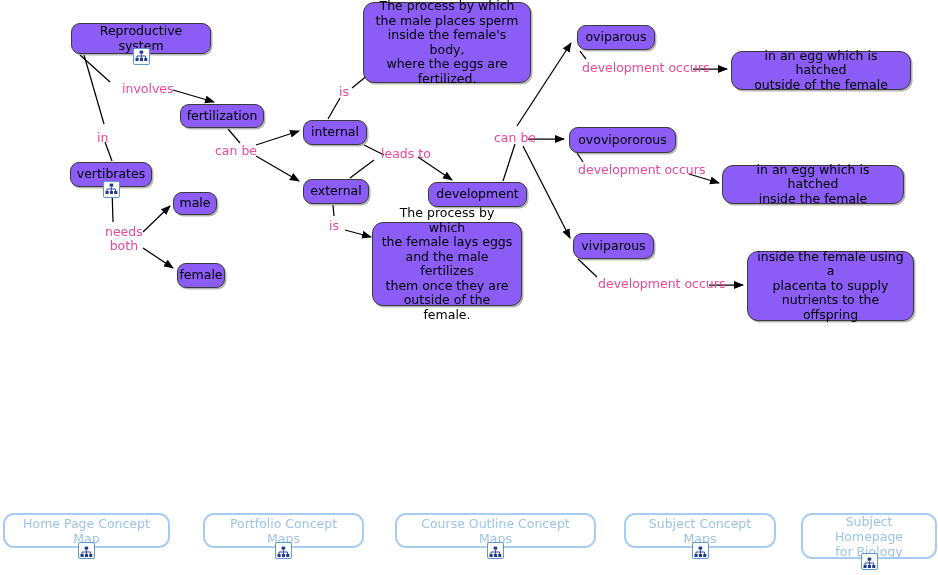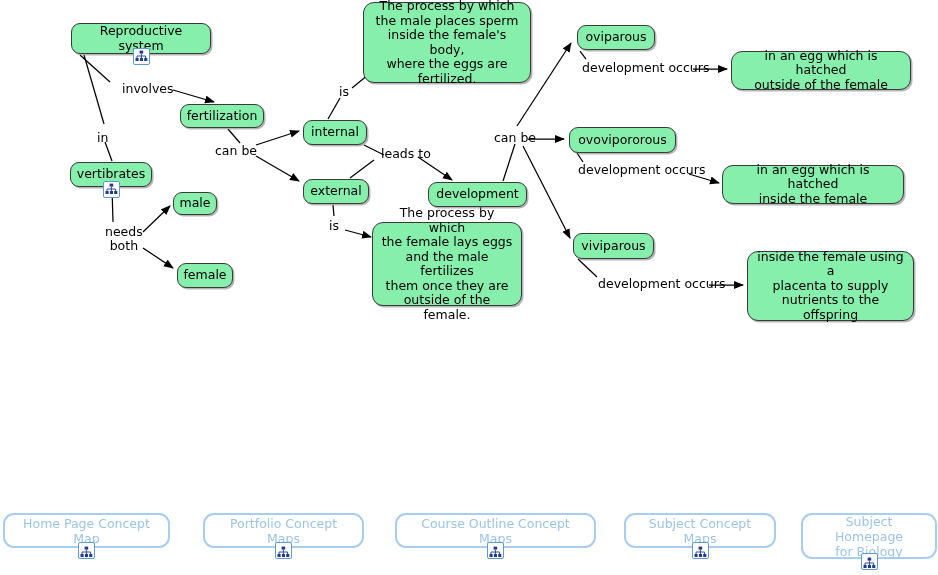--- a/index.html
+++ b/index.html
@@ -18,42 +18,42 @@
   #edges {
     position: absolute;
     left: 0; top: 0;
     width: 938px;
     height: 575px;
     pointer-events: none;
   }
   .node {
     position: absolute;
     box-sizing: border-box;
-    background: #86efac;
+    background: #8b5cf6;
     border: 1.3px solid #3a3a3a;
     border-radius: 9px;
     color: #000000;
     font-size: 12.5px;
     line-height: 14.5px;
     text-align: center;
     display: flex;
     align-items: center;
     justify-content: center;
     padding: 3px 7px;
     box-shadow: 1.5px 1.5px 0px rgba(120,120,120,0.55);
     white-space: pre-line;
   }
   .node.big {
     border-radius: 11px;
   }
   .edge-label {
     position: absolute;
     font-size: 12.5px;
     line-height: 14px;
-    color: #000000;
+    color: #ec4899;
     background: transparent;
     white-space: pre-line;
     text-align: center;
   }
   .cm-icon {
     position: absolute;
     width: 17px;
     height: 17px;
     box-sizing: border-box;
     background: #ffffff;
@@ -159,21 +159,21 @@
           <svg width="13" height="13" viewBox="0 0 13 13">
             <rect x="4.6" y="0.6" width="3.6" height="3.0" fill="#1f3a93"></rect>
             <path d="M6.4 3.8 L6.4 6.0 M2.0 6.0 L10.6 6.0 M2.0 6.0 L2.0 8.0 M6.4 6.0 L6.4 8.0 M10.6 6.0 L10.6 8.0" stroke="#1f3a93" stroke-width="0.9" fill="none"></path>
             <rect x="0.5" y="8.0" width="3.1" height="3.0" fill="#1f3a93"></rect>
             <rect x="4.9" y="8.0" width="3.1" height="3.0" fill="#1f3a93"></rect>
             <rect x="9.2" y="8.0" width="3.1" height="3.0" fill="#1f3a93"></rect>
           </svg>
         </div>
       </div>
       <div class="node" style="left: 173px; top: 192px; width: 44px; height: 23px;"><span>male</span></div>
-      <div class="node" style="left: 177px; top: 263px; width: 56px; height: 25px;"><span>female</span></div>
+      <div class="node" style="left: 177px; top: 263px; width: 48px; height: 25px;"><span>female</span></div>
       <div class="node" style="left: 303px; top: 120px; width: 64px; height: 25px;"><span>internal</span></div>
       <div class="node" style="left: 303px; top: 179px; width: 66px; height: 25px;"><span>external</span></div>
       <div class="node big" style="left: 363px; top: 2px; width: 168px; height: 81px;"><span>The process by which
 the male places sperm
 inside the female's body,
 where the eggs are
 fertilized.</span></div>
       <div class="node big" style="left: 372px; top: 222px; width: 150px; height: 84px;"><span>The process by which
 the female lays eggs
 and the male fertilizes

